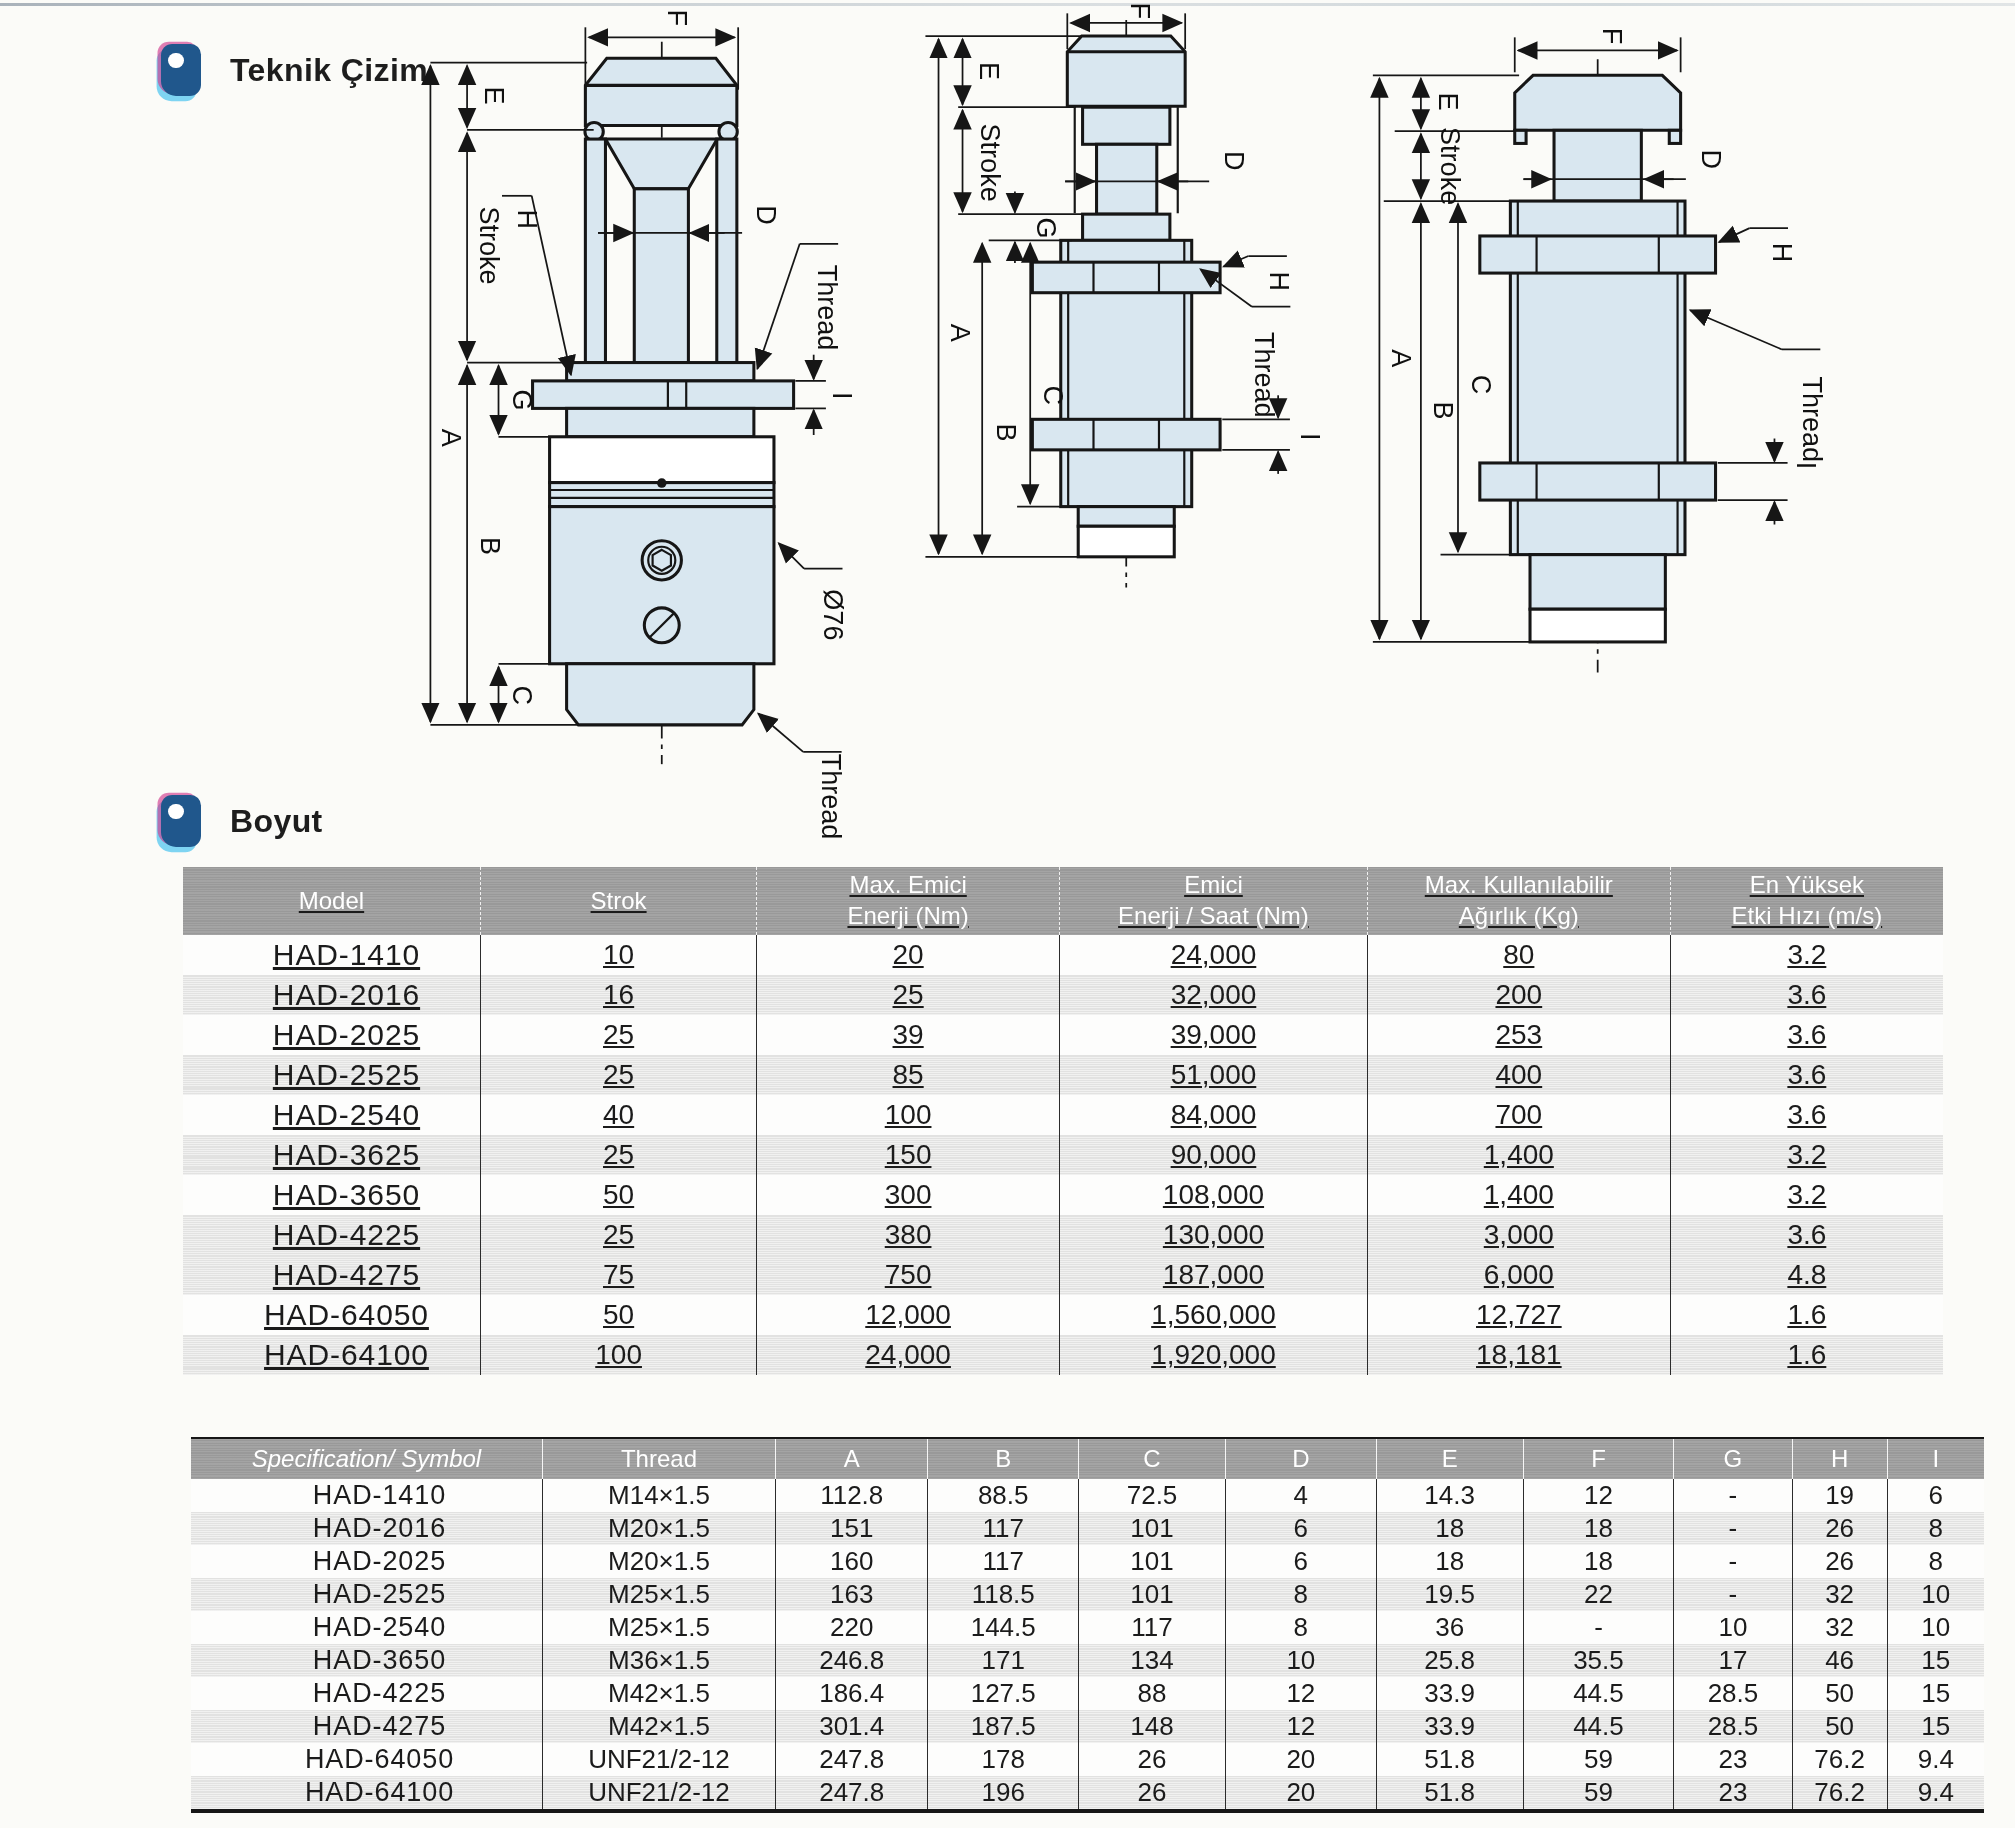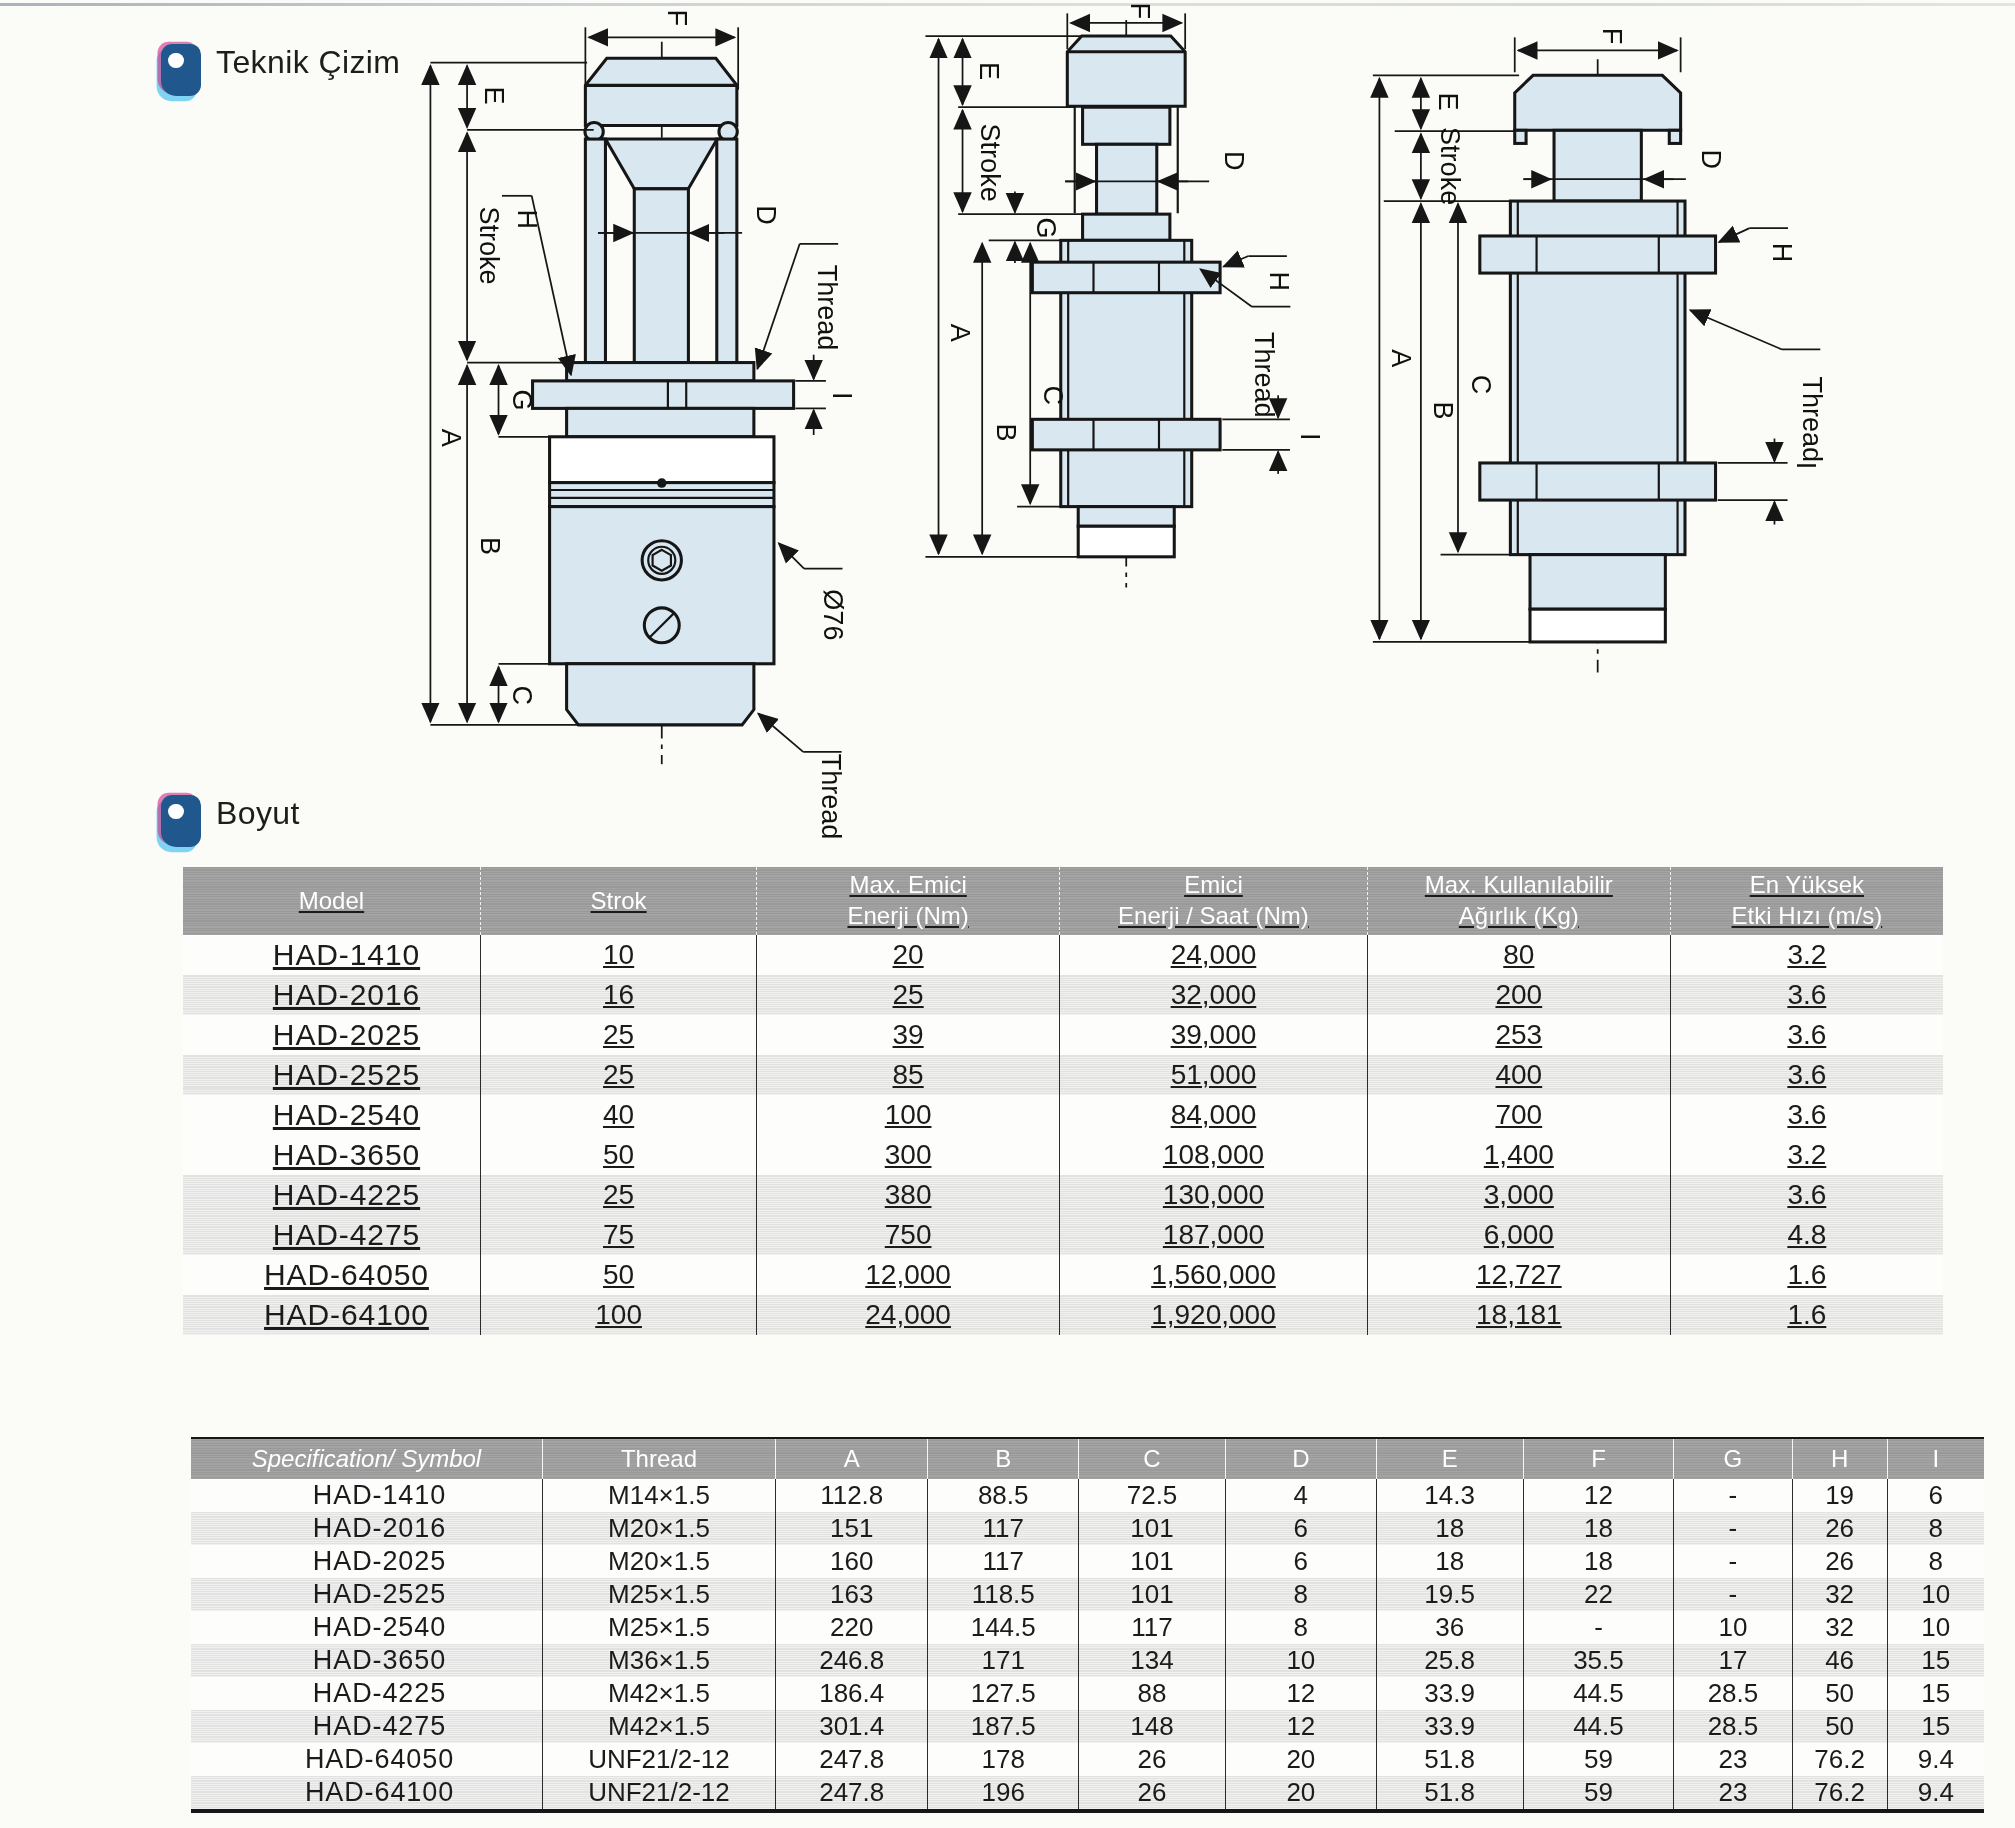--- a/index.html
+++ b/index.html
@@ -7,21 +7,21 @@
     position:relative; width:2015px; height:1828px;
     background:#fbfbf8; overflow:hidden;
     font-family:"Liberation Sans", sans-serif; color:#1b1b1b;
   }
   .scan-top {
     position:absolute; left:0; top:2.6px; width:100%; height:3.9px;
     background:linear-gradient(90deg,#8e9aa6 0%,#b9c2c9 28%,#cfd5d9 55%,#c3cdd3 80%,#d8dde0 100%);
     opacity:.75;
   }
   
-  .section-header { position:absolute; display:flex; gap:15px; }
+  .section-header { position:absolute; display:flex; align-items:center; gap:29px;font-weight:bold; }
   .tag-icon {
     width:40px; height:52px; background:#20578c; border-radius:11.3px 10.5px 11.3px 15px;
     position:relative; flex:0 0 auto;
     box-shadow:-3.5px -2.2px 0 rgba(207,58,142,.65), -4.4px 5.2px 0 rgba(73,195,239,.7);
   }
   .tag-icon::before {
     content:""; position:absolute; left:7px; top:8.7px; width:15.7px; height:15.7px;
     background:#fff; border-radius:50%;
   }
   .section-title { font-size:32px; color:#1d1d1d; letter-spacing:0.4px; }
@@ -368,20 +368,28 @@
             <td>400</td>
             <td>3.6</td>
           </tr>
           <tr>
             <td>HAD-2540</td>
             <td>40</td>
             <td>100</td>
             <td>84,000</td>
             <td>700</td>
             <td>3.6</td>
+          </tr>
+          <tr class="alt">
+            <td>HAD-3625</td>
+            <td>25</td>
+            <td>150</td>
+            <td>90,000</td>
+            <td>1,400</td>
+            <td>3.2</td>
           </tr>
           <tr>
             <td>HAD-3650</td>
             <td>50</td>
             <td>300</td>
             <td>108,000</td>
             <td>1,400</td>
             <td>3.2</td>
           </tr>
           <tr class="alt">

